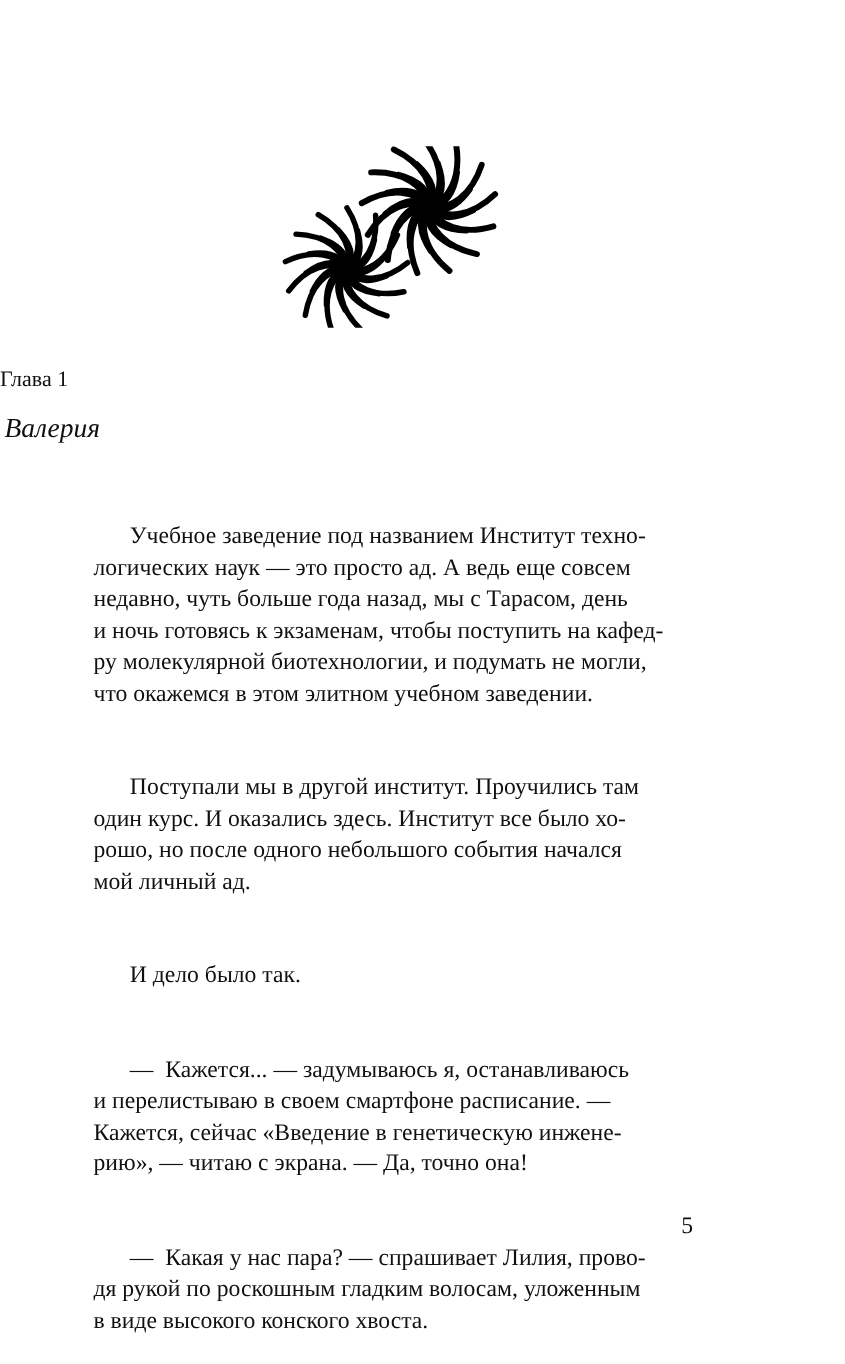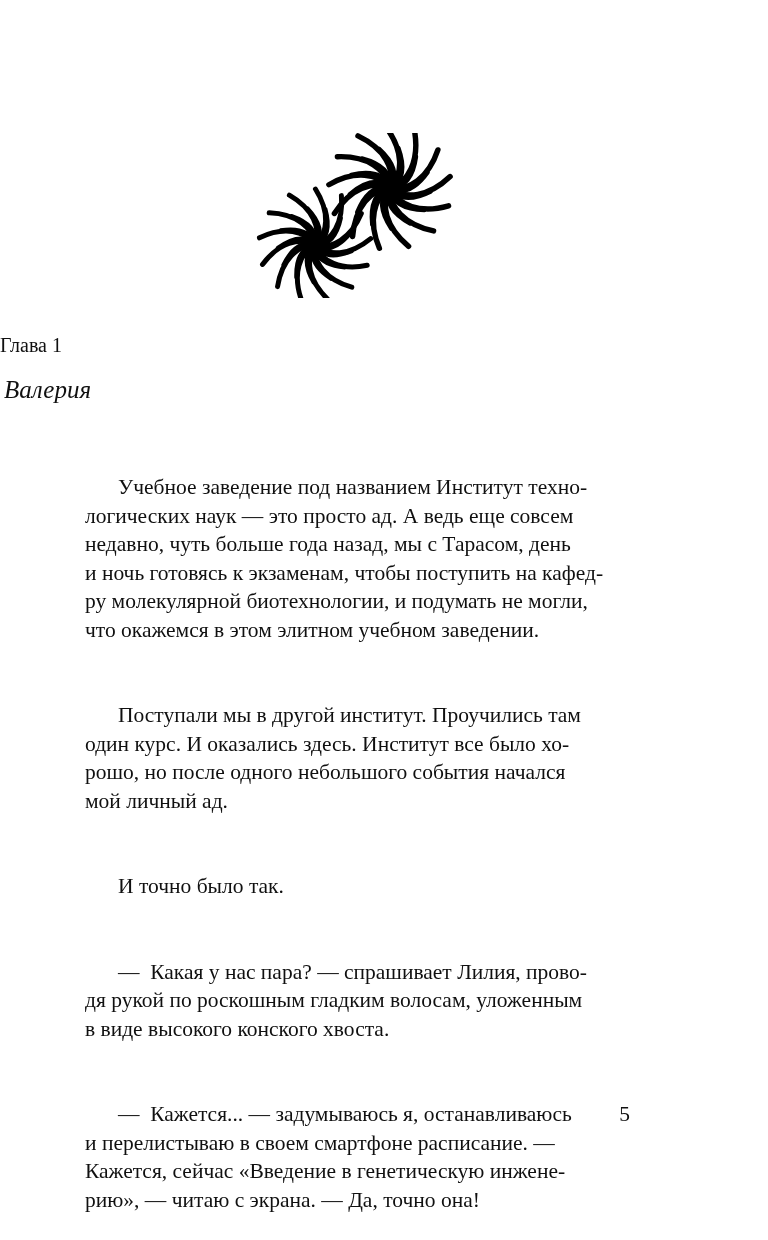--- a/index.html
+++ b/index.html
@@ -122,25 +122,25 @@
   <p class="para">Учебное заведение под названием Институт техно-
 логических наук — это просто ад. А ведь еще совсем
 недавно, чуть больше года назад, мы с Тарасом, день
 и ночь готовясь к экзаменам, чтобы поступить на кафед-
 ру молекулярной биотехнологии, и подумать не могли,
 что окажемся в этом элитном учебном заведении.</p>
   <p class="para">Поступали мы в другой институт. Проучились там
 один курс. И оказались здесь. Институт все было хо-
 рошо, но после одного небольшого события начался
 мой личный ад.</p>
-  <p class="para">И точно было так.</p>
-  <p class="para">—  Какая у нас пара? — спрашивает Лилия, прово-
-дя рукой по роскошным гладким волосам, уложенным
-в виде высокого конского хвоста.</p>
+  <p class="para">И дело было так.</p>
   <p class="para">—  Кажется... — задумываюсь я, останавливаюсь
 и перелистываю в своем смартфоне расписание. —
 Кажется, сейчас «Введение в генетическую инжене-
 рию», — читаю с экрана. — Да, точно она!</p>
+  <p class="para">—  Какая у нас пара? — спрашивает Лилия, прово-
+дя рукой по роскошным гладким волосам, уложенным
+в виде высокого конского хвоста.</p>
   
   
 </div>
 
 <div class="folio">5</div>
 
 </body></html>

